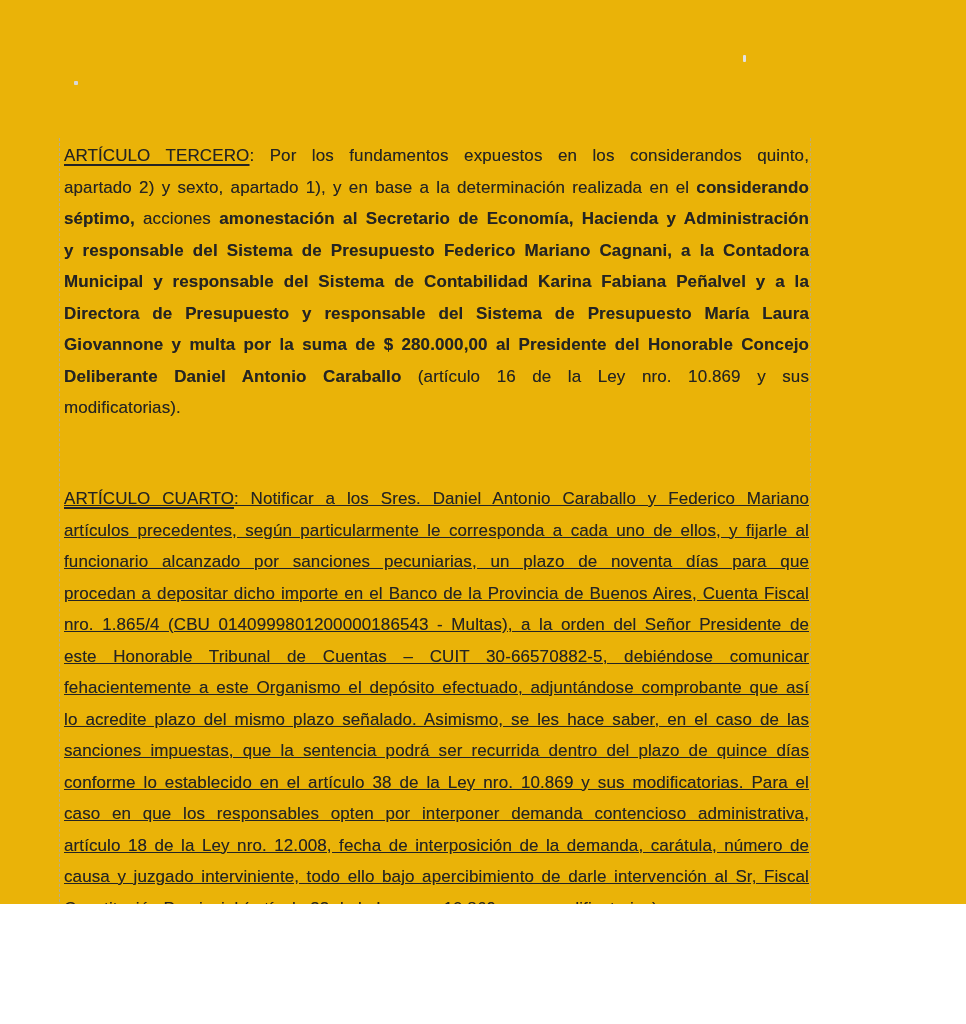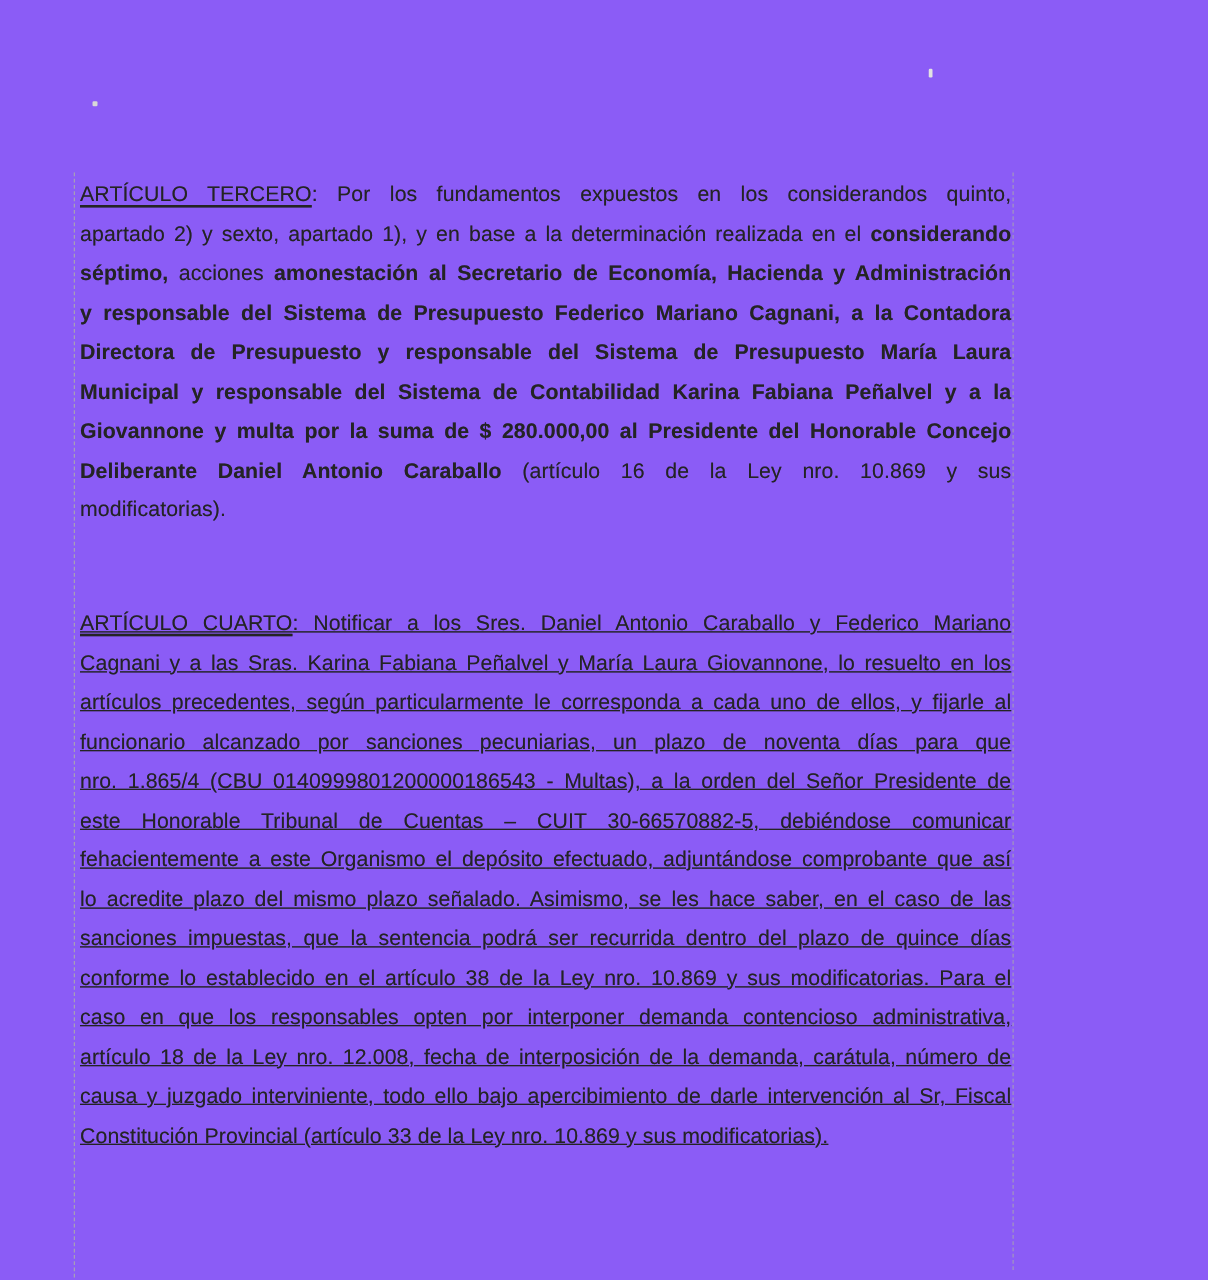--- a/index.html
+++ b/index.html
@@ -3,22 +3,22 @@
 <meta charset="utf-8">
 <style>
   html, body {
     margin: 0;
     padding: 0;
     background: #ffffff;
   }
   .page {
     position: relative;
     width: 966px;
-    height: 1024px;
-    background: #8b5cf6;
+    height: 904px;
+    background: #eab308;
     overflow: hidden;
     font-family: "Liberation Sans", "DejaVu Sans", sans-serif;
     color: #242424;
   }
   
   .vrule {
     position: absolute;
     width: 0;
     border-left: 1px dashed #ababab;
     opacity: 0.85;
@@ -65,31 +65,31 @@
   <div class="vrule left"></div>
   <div class="vrule right"></div>
   <div class="speck s1"></div>
   <div class="speck s2"></div>
   <div>
       <div class="para p0">
         <div class="line"><span class="u">ARTÍCULO TERCERO</span><span>: Por los fundamentos expuestos en los considerandos quinto,</span></div>
         <div class="line"><span>apartado 2) y sexto, apartado 1), y en base a la determinación realizada en el </span><span class="b">considerando</span></div>
         <div class="line"><span class="b">séptimo,</span><span> acciones </span><span class="b">amonestación al Secretario de Economía, Hacienda y Administración</span></div>
         <div class="line"><span class="b">y responsable del Sistema de Presupuesto Federico Mariano Cagnani, a la Contadora</span></div>
+        <div class="line"><span class="b">Municipal y responsable del Sistema de Contabilidad Karina Fabiana Peñalvel y a la</span></div>
         <div class="line"><span class="b">Directora de Presupuesto y responsable del Sistema de Presupuesto María Laura</span></div>
-        <div class="line"><span class="b">Municipal y responsable del Sistema de Contabilidad Karina Fabiana Peñalvel y a la</span></div>
         <div class="line"><span class="b">Giovannone y multa por la suma de $ 280.000,00 al Presidente del Honorable Concejo</span></div>
         <div class="line"><span class="b">Deliberante Daniel Antonio Caraballo</span><span> (artículo 16 de la Ley nro. 10.869 y sus</span></div>
         <div class="line last"><span>modificatorias).</span></div>
       </div>
       <div class="para p1">
         <div class="line"><span class="u">ARTÍCULO CUARTO</span><span>: Notificar a los Sres. Daniel Antonio Caraballo y Federico Mariano</span></div>
-        <div class="line"><span>Cagnani y a las Sras. Karina Fabiana Peñalvel y María Laura Giovannone, lo resuelto en los</span></div>
         <div class="line"><span>artículos precedentes, según particularmente le corresponda a cada uno de ellos, y fijarle al</span></div>
         <div class="line"><span>funcionario alcanzado por sanciones pecuniarias, un plazo de noventa días para que</span></div>
+        <div class="line"><span>procedan a depositar dicho importe en el Banco de la Provincia de Buenos Aires, Cuenta Fiscal</span></div>
         <div class="line"><span>nro. 1.865/4 (CBU 0140999801200000186543 - Multas), a la orden del Señor Presidente de</span></div>
         <div class="line"><span>este Honorable Tribunal de Cuentas – CUIT 30-66570882-5, debiéndose comunicar</span></div>
         <div class="line"><span>fehacientemente a este Organismo el depósito efectuado, adjuntándose comprobante que así</span></div>
         <div class="line"><span>lo acredite plazo del mismo plazo señalado. Asimismo, se les hace saber, en el caso de las</span></div>
         <div class="line"><span>sanciones impuestas, que la sentencia podrá ser recurrida dentro del plazo de quince días</span></div>
         <div class="line"><span>conforme lo establecido en el artículo 38 de la Ley nro. 10.869 y sus modificatorias. Para el</span></div>
         <div class="line"><span>caso en que los responsables opten por interponer demanda contencioso administrativa,</span></div>
         <div class="line"><span>artículo 18 de la Ley nro. 12.008, fecha de interposición de la demanda, carátula, número de</span></div>
         <div class="line"><span>causa y juzgado interviniente, todo ello bajo apercibimiento de darle intervención al Sr, Fiscal</span></div>
         <div class="line last"><span>Constitución Provincial (artículo 33 de la Ley nro. 10.869 y sus modificatorias).</span></div>

